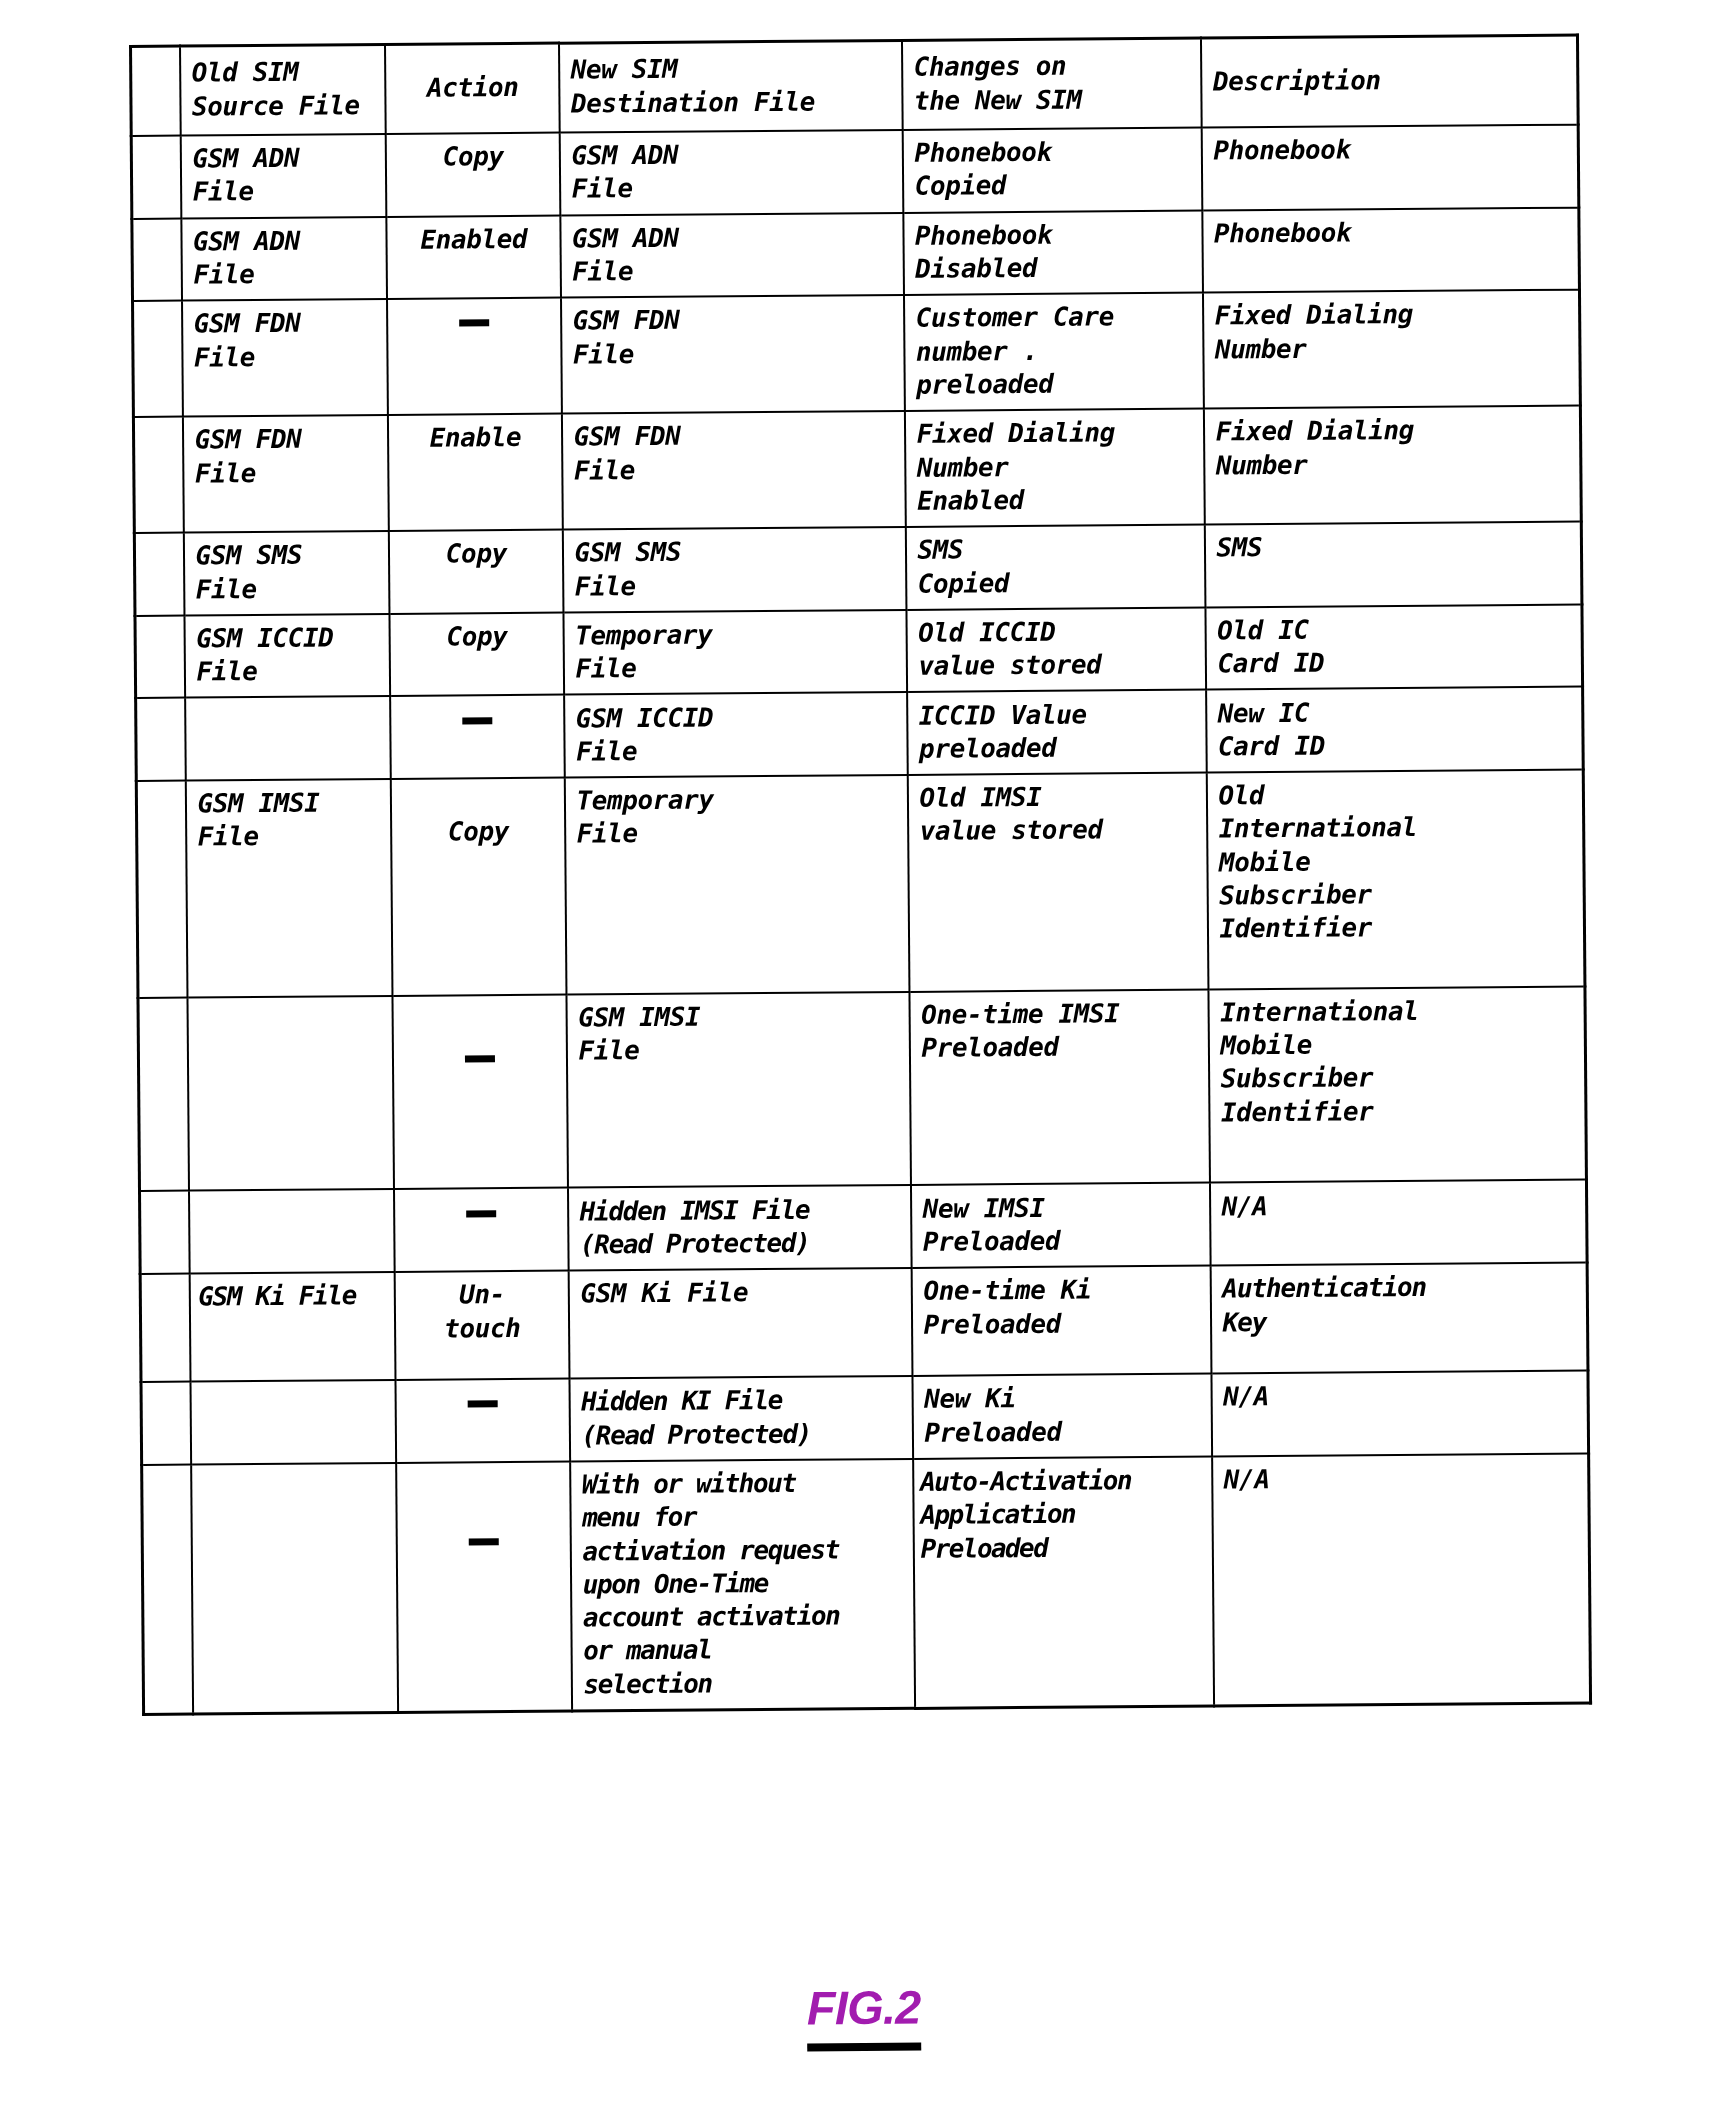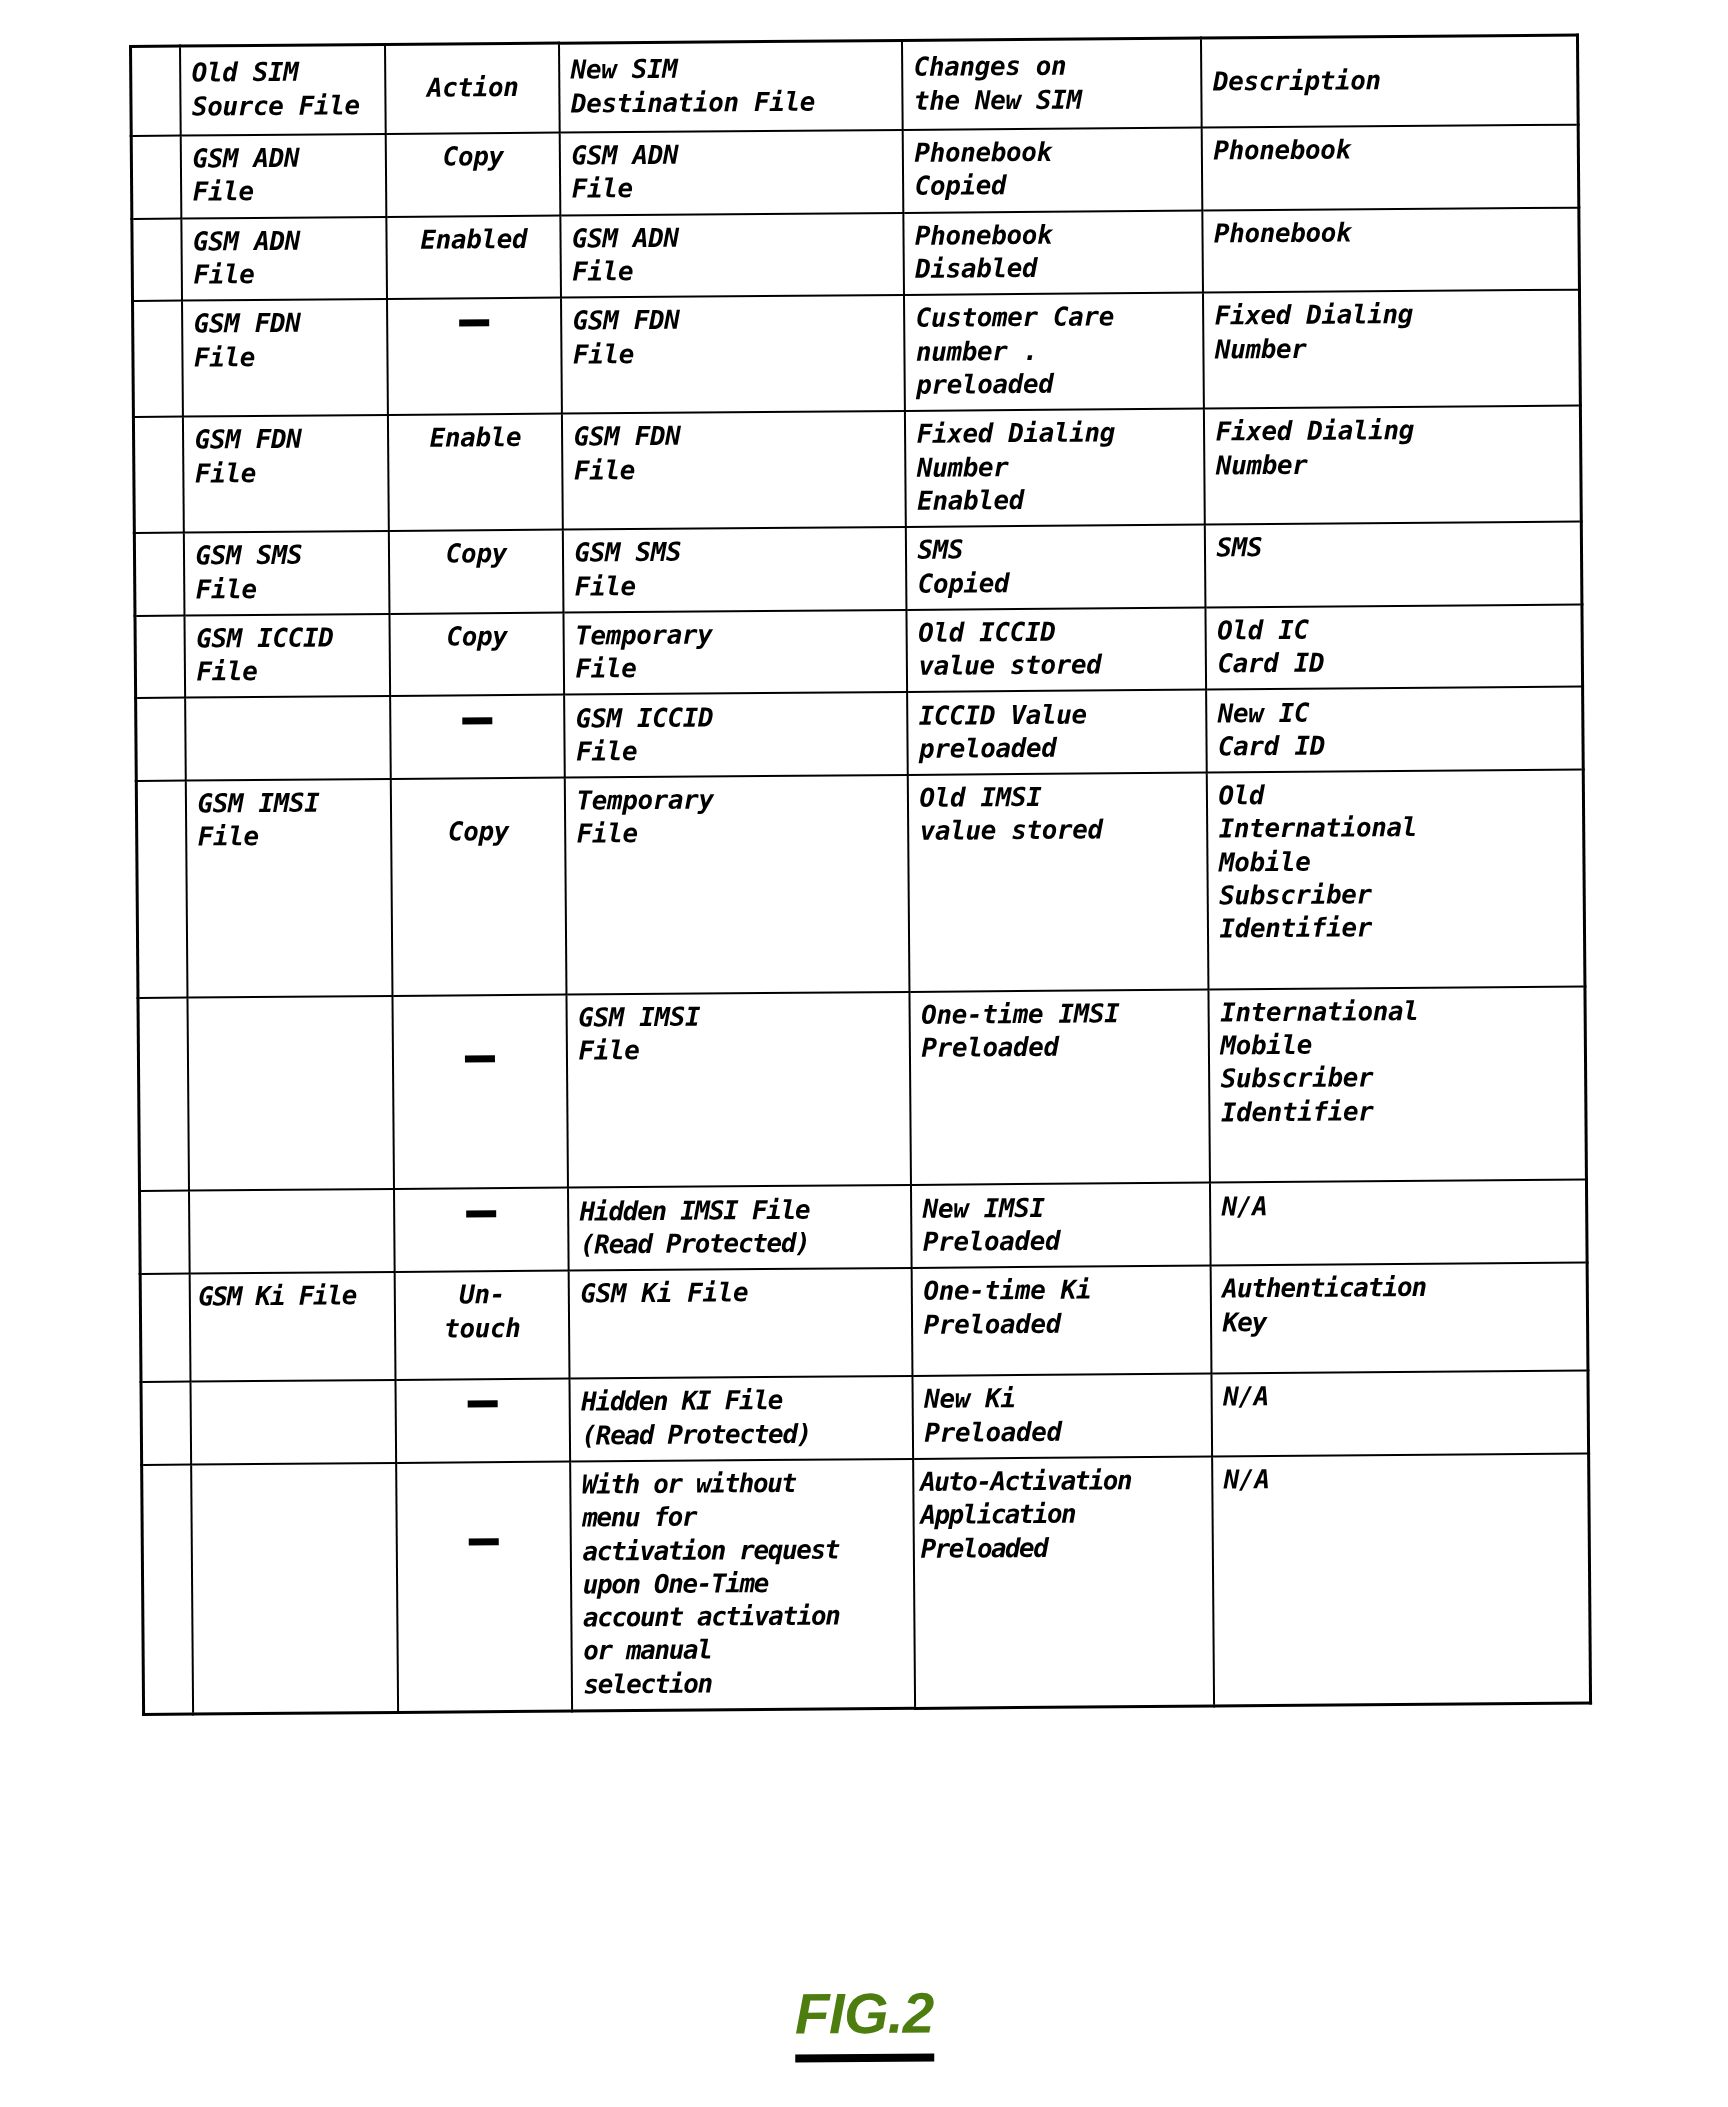--- a/index.html
+++ b/index.html
@@ -127,23 +127,23 @@
     left: 0;
     top: 1980px;
     width: 1728px;
     text-align: center;
   }
   #fig-caption .fig-text {
     display: inline-block;
     font-family: "Liberation Sans", sans-serif;
     font-style: italic;
     font-weight: bold;
-    font-size: 57px;
+    font-size: 47px;
     letter-spacing: -0.8px;
-    color: #4d7c0f;
+    color: #a21caf;
     padding-bottom: 7.8px;
     border-bottom: 8.6px solid #000;
     transform: rotate(-0.4deg);
   }
 </style>
 </head>
 <body>
 
 <div id="figure-root">
 

